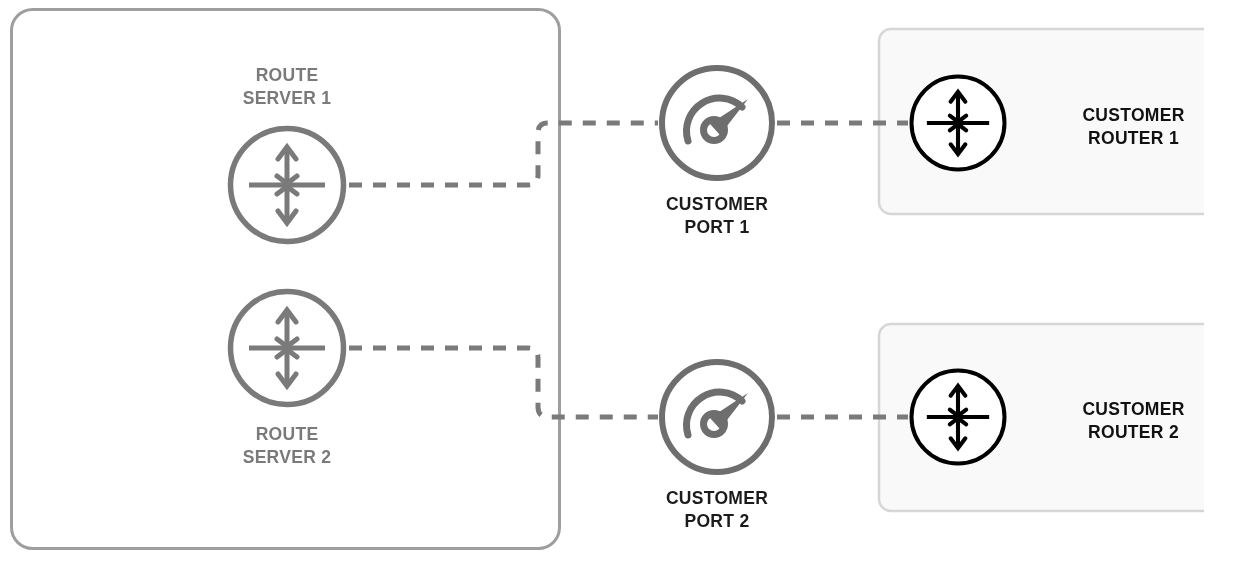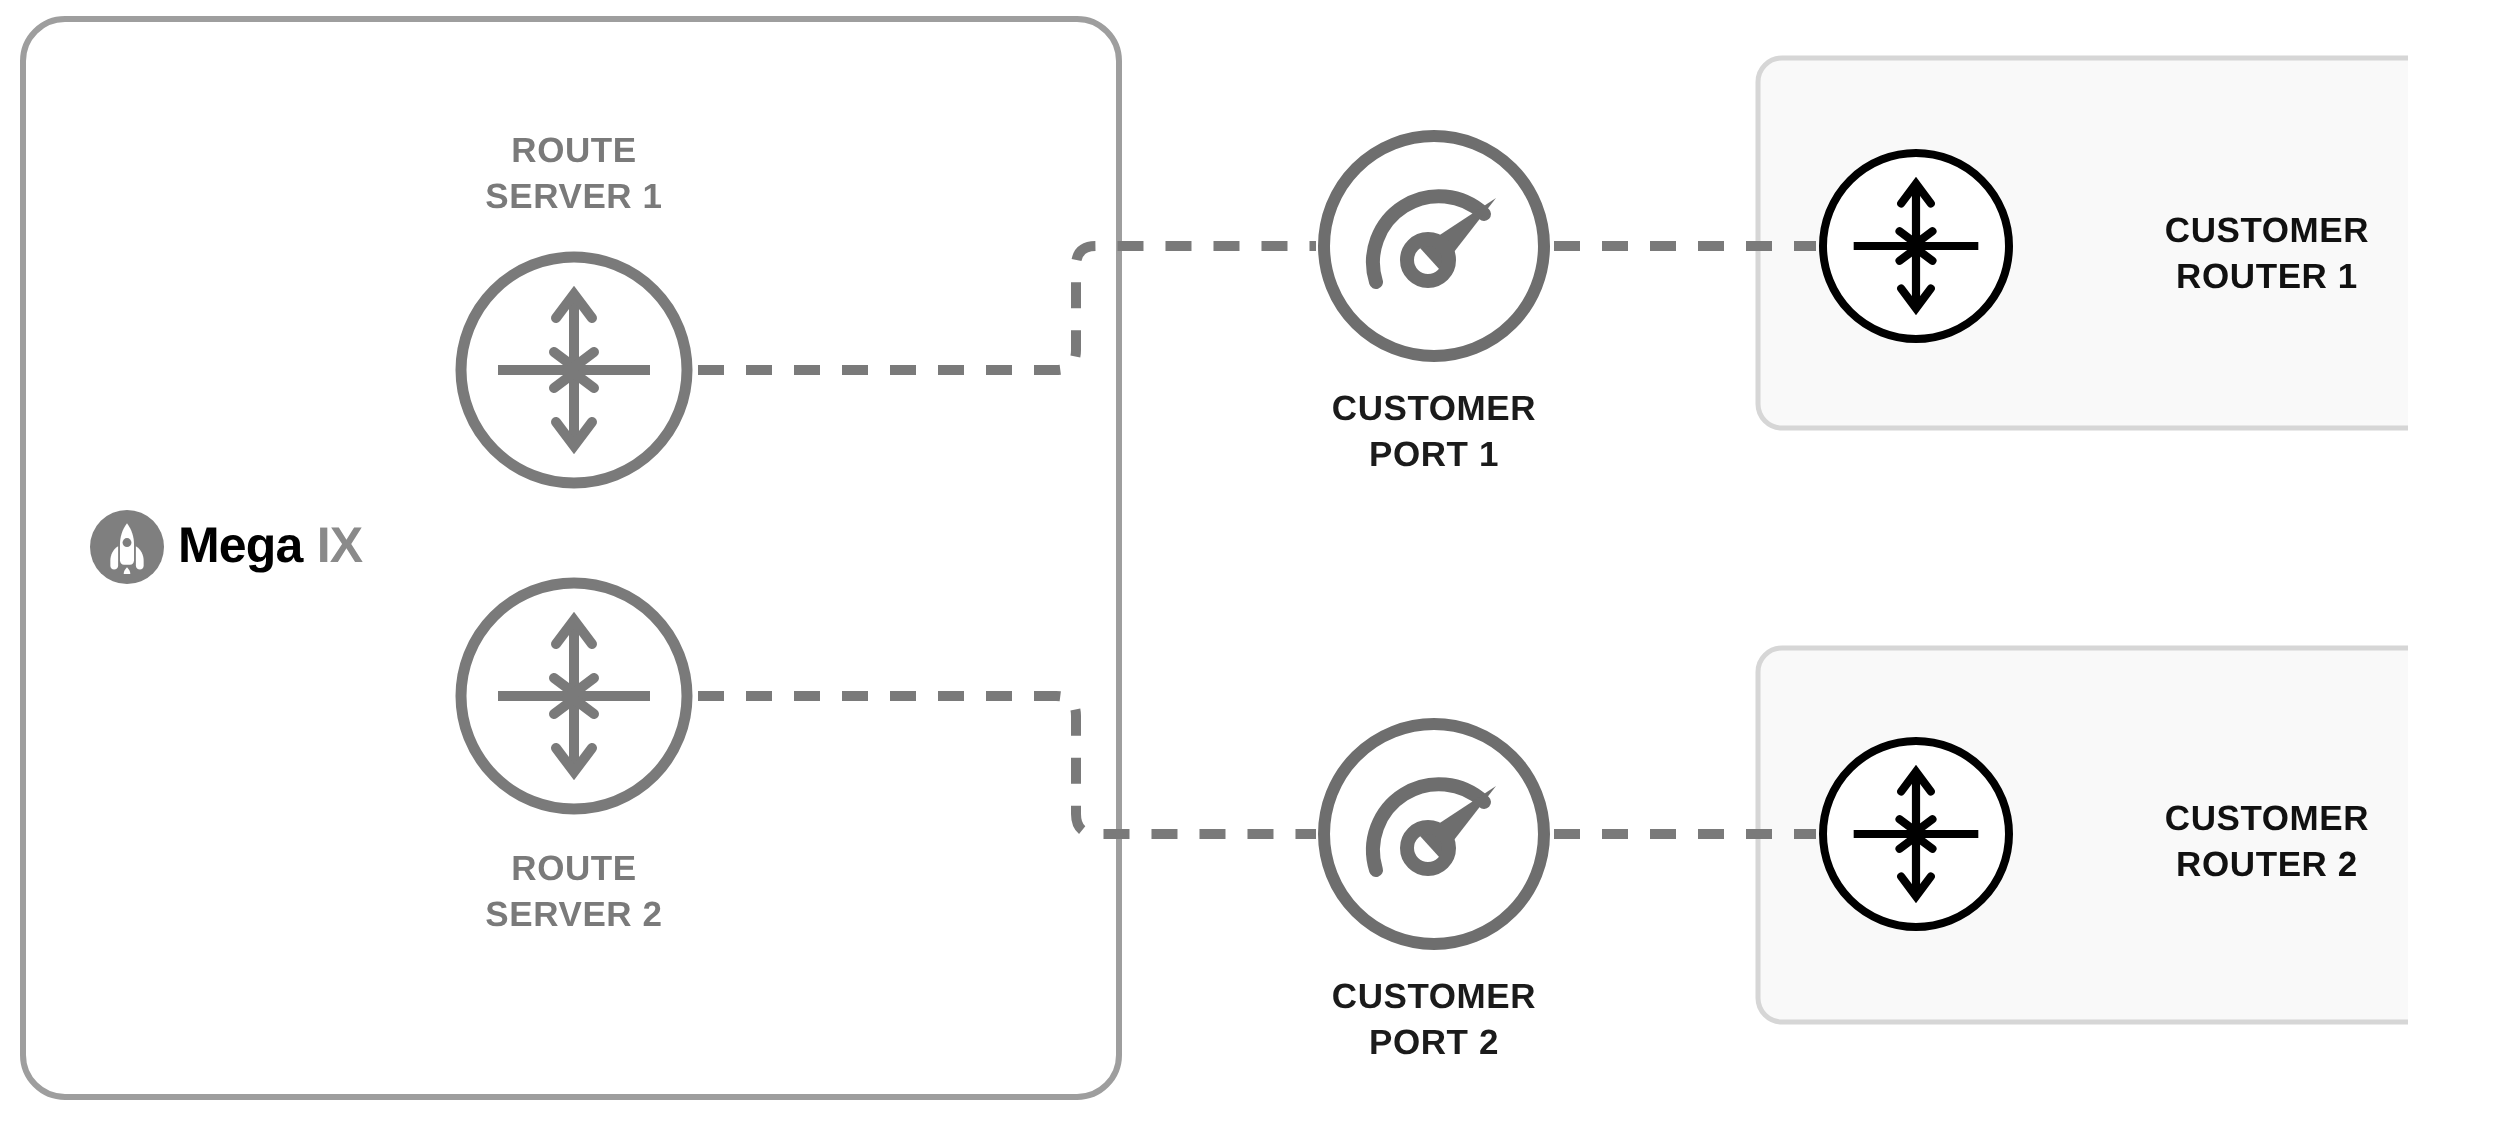--- a/index.html
+++ b/index.html
@@ -189,44 +189,15 @@
 
     <div class="label label-port" id="customer-port-2-label">CUSTOMER
 PORT 2</div>
 
     <div class="label label-router" id="customer-router-1-label">CUSTOMER
 ROUTER 1</div>
 
     <div class="label label-router" id="customer-router-2-label">CUSTOMER
 ROUTER 2</div>
 
-    <div id="megaix-logo">
-      <svg id="megaix-mark" viewBox="0 0 40 40">
-        <circle cx="20" cy="20" r="20" fill="#7f7f7f"></circle>
-
-        <path d="M20 7.2
-                 C 22.6 10.6 23.8 14.6 23.8 18.8
-                 L 23.8 27.2
-                 C 23.8 28.7 22.9 29.6 21.6 29.6
-                 L 18.4 29.6
-                 C 17.1 29.6 16.2 28.7 16.2 27.2
-                 L 16.2 18.8
-                 C 16.2 14.6 17.4 10.6 20 7.2 Z" fill="#ffffff"></path>
-
-        <path d="M15.2 19.6 C 12.4 21.4 11.0 24.2 11.0 27.4
-                 L 11.0 30.2 C 11.0 31.4 11.9 32.2 13.0 32.2
-                 C 14.2 32.2 15.2 31.4 15.2 30.2 Z" fill="#ffffff"></path>
-
-        <path d="M24.8 19.6 C 27.6 21.4 29.0 24.2 29.0 27.4
-                 L 29.0 30.2 C 29.0 31.4 28.1 32.2 27.0 32.2
-                 C 25.8 32.2 24.8 31.4 24.8 30.2 Z" fill="#ffffff"></path>
-
-        <path d="M20 31.0 C 21.2 32.2 21.8 33.4 21.8 34.6
-                 L 18.2 34.6 C 18.2 33.4 18.8 32.2 20 31.0 Z" fill="#ffffff"></path>
-
-        <circle cx="20" cy="17.6" r="2.4" fill="#7f7f7f"></circle>
-      </svg>
-      <span class="megaix-wordmark" id="megaix-word-mega">Mega</span>
-        <span class="megaix-wordmark" id="megaix-word-ix">IX</span>
-    </div>
 
   </div>
 </div>
 
 </body></html>

